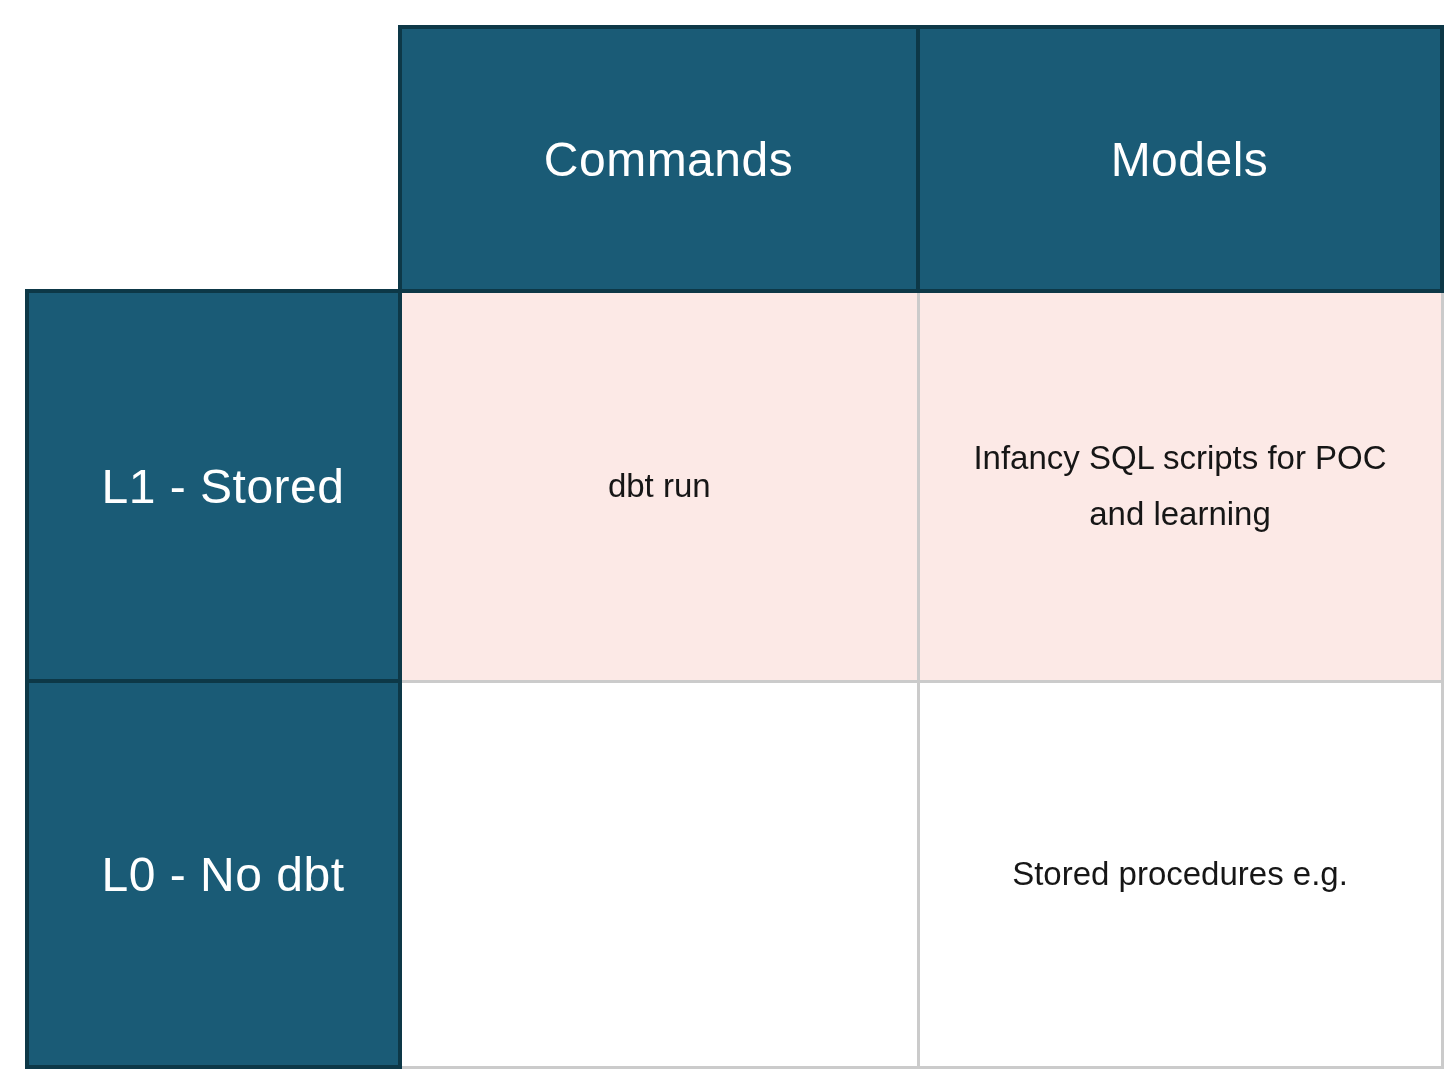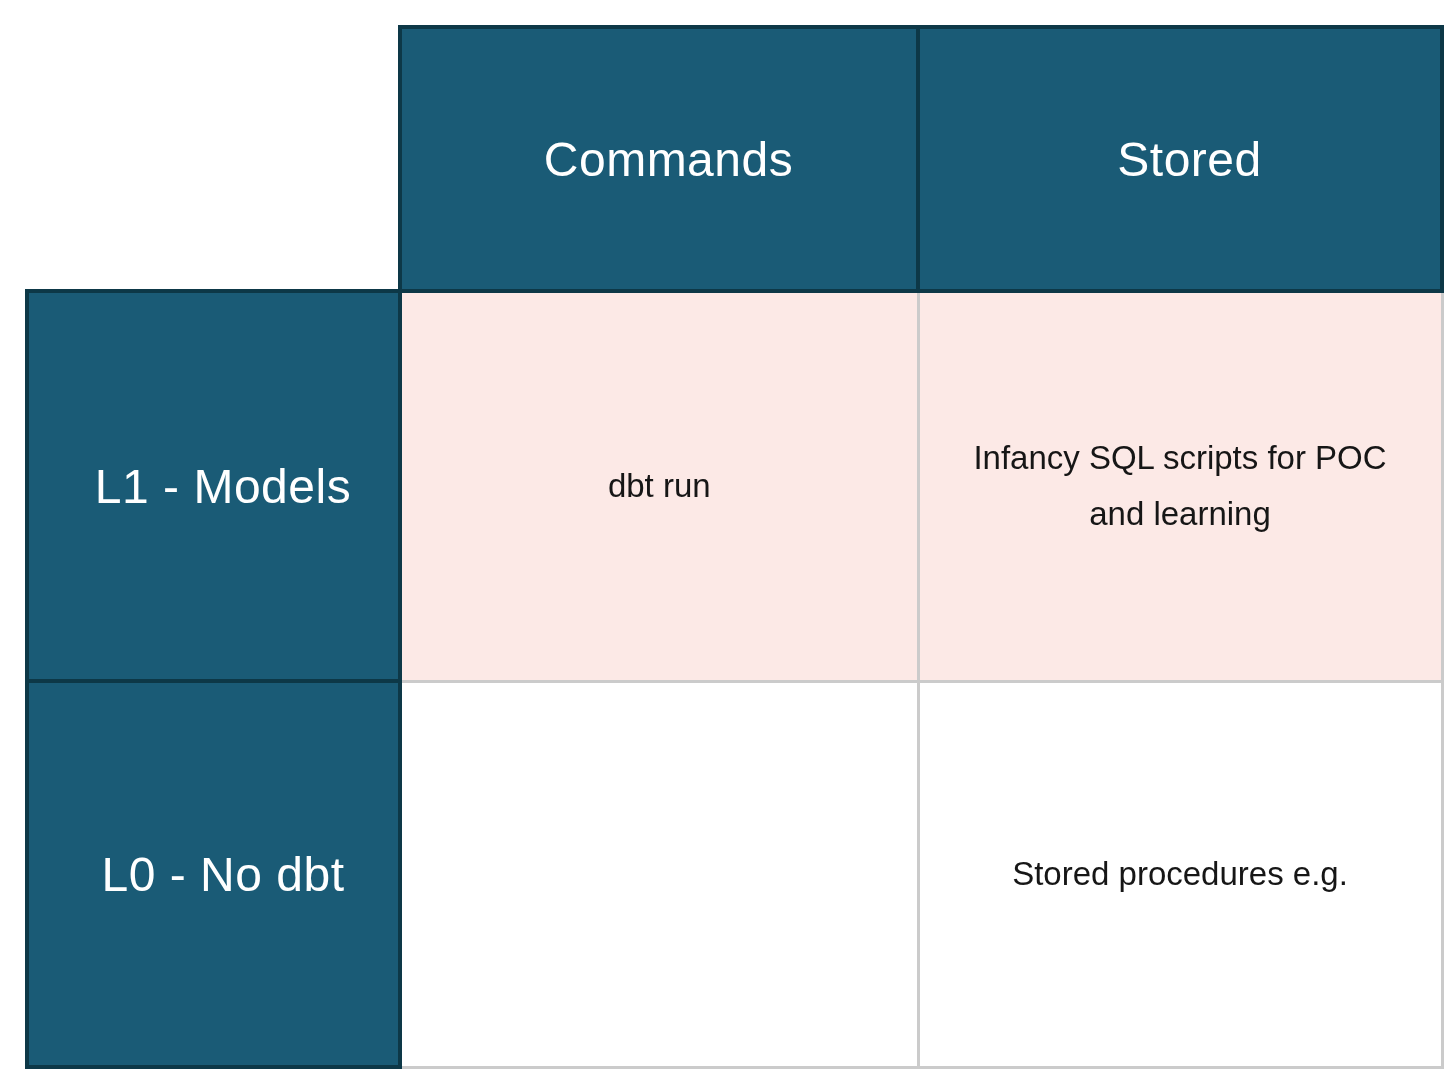--- a/index.html
+++ b/index.html
@@ -73,24 +73,24 @@
   <table class="matrix">
     <colgroup>
       <col style="width:373px">
       <col style="width:518px">
       <col style="width:524px">
     </colgroup>
     <tbody>
         <tr class="r-header">
       <td class="blank"></td>
       <td class="teal">Commands</td>
-      <td class="teal">Stored</td>
+      <td class="teal">Models</td>
     </tr>
     <tr class="r-l1">
-      <td class="teal">L1 - Models</td>
+      <td class="teal">L1 - Stored</td>
       <td class="cell highlight">dbt run</td>
       <td class="cell highlight">Infancy SQL scripts for POC and learning</td>
     </tr>
     <tr class="r-l0">
       <td class="teal">L0 - No dbt</td>
       <td class="cell"></td>
       <td class="cell">Stored procedures e.g.</td>
     </tr>
   </tbody>
     </table>

